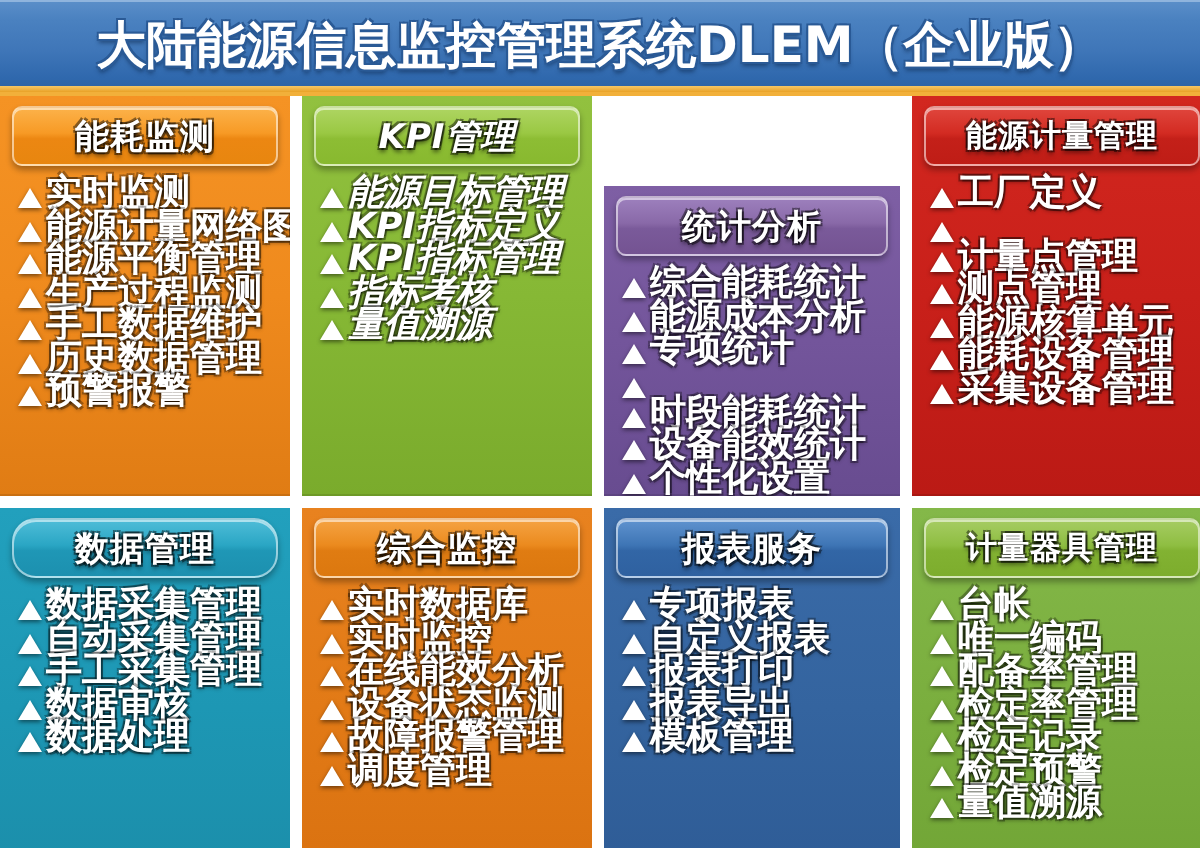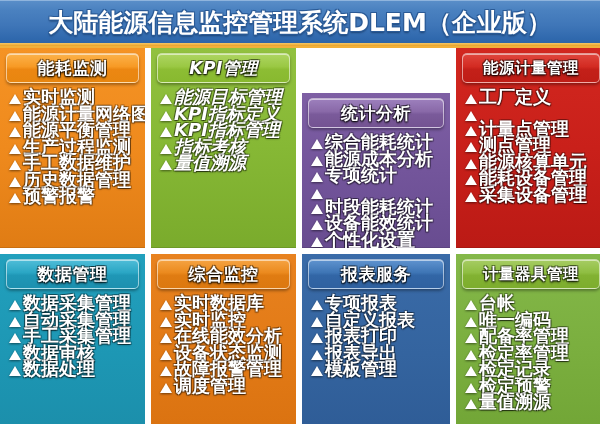--- a/index.html
+++ b/index.html
@@ -118,21 +118,21 @@
   .t-cyan    {background:linear-gradient(180deg,#22a0bd 0%,#1d97b4 50%,#1b8ca8 100%);}
   .t-orange2 {background:linear-gradient(180deg,#e8821f 0%,#e27a16 50%,#d8700f 100%);text-align:right;}
   .t-blue    {background:linear-gradient(180deg,#3a6ba8 0%,#34649f 50%,#2d5a94 100%);}
   .t-green2  {background:linear-gradient(180deg,#84b849 0%,#7aae3e 50%,#6fa334 100%);}
 
   
   .h-orange  {background:linear-gradient(180deg,#fcb24a 0%,#f79a25 45%,#ec8712 55%,#e8860f 100%);}
   .h-green   {background:linear-gradient(180deg,#aed562 0%,#9ac843 45%,#8dbd34 55%,#88b92f 100%);}
   .h-purple  {background:linear-gradient(180deg,#9d80bd 0%,#8969a8 45%,#7a5a9a 55%,#745392 100%);}
   .h-red     {background:linear-gradient(180deg,#e0463d 0%,#d32b22 45%,#c42019 55%,#bf1d16 100%);font-family:Liberation Serif, serif;}
-  .h-cyan    {background:linear-gradient(180deg,#4fbdd8 0%,#2aa6c4 45%,#1f97b6 55%,#1c90af 100%);}
+  .h-cyan    {background:linear-gradient(180deg,#4fbdd8 0%,#2aa6c4 45%,#1f97b6 55%,#1c90af 100%);border-radius:12px;}
   .h-orange2 {background:linear-gradient(180deg,#f5a342 0%,#eb8a1e 45%,#e07c12 55%,#dc780f 100%);}
   .h-blue    {background:linear-gradient(180deg,#5f93cf 0%,#3e75b5 45%,#3266a6 55%,#2f61a0 100%);}
   .h-green2  {background:linear-gradient(180deg,#a6cc63 0%,#8fbe42 45%,#82b232 55%,#7dad2d 100%);justify-content:center;}
 </style>
 </head>
 <body>
 
 <div id="app">
 
   <div class="banner">

